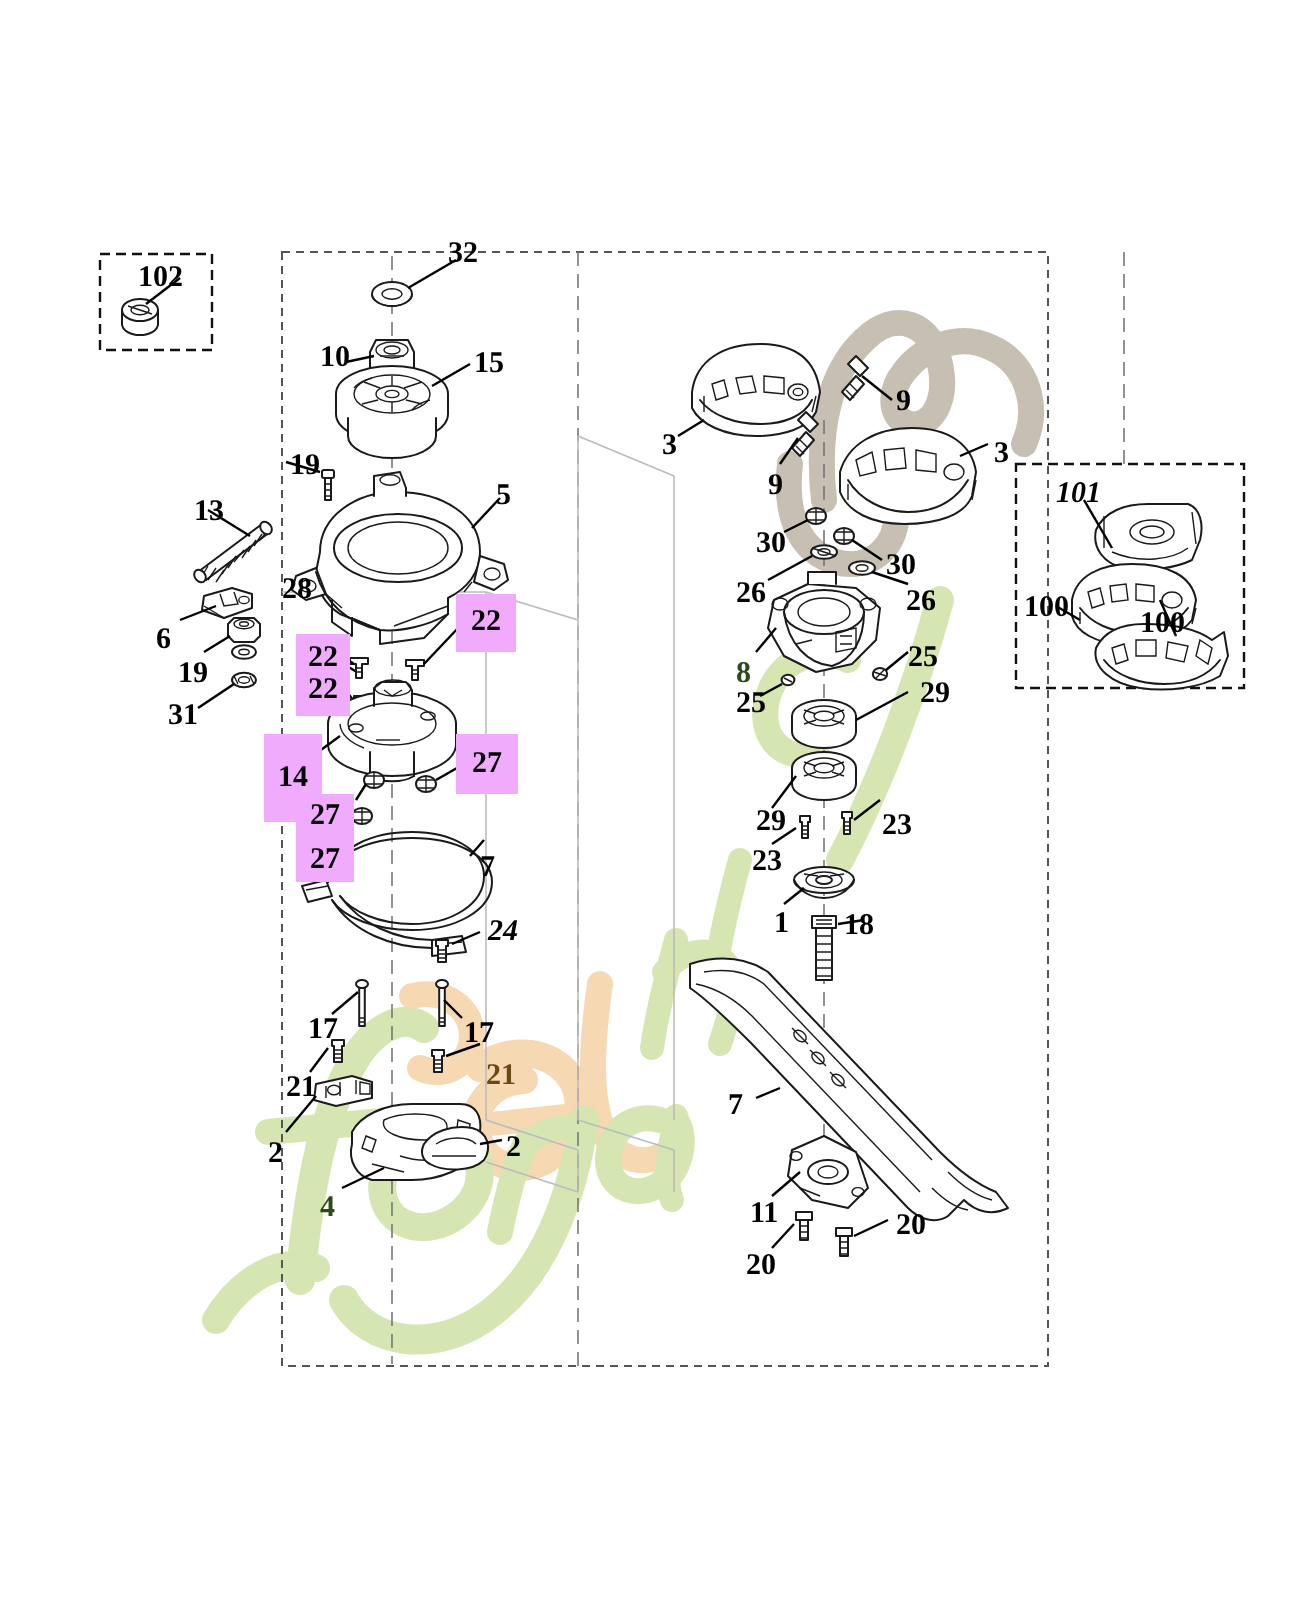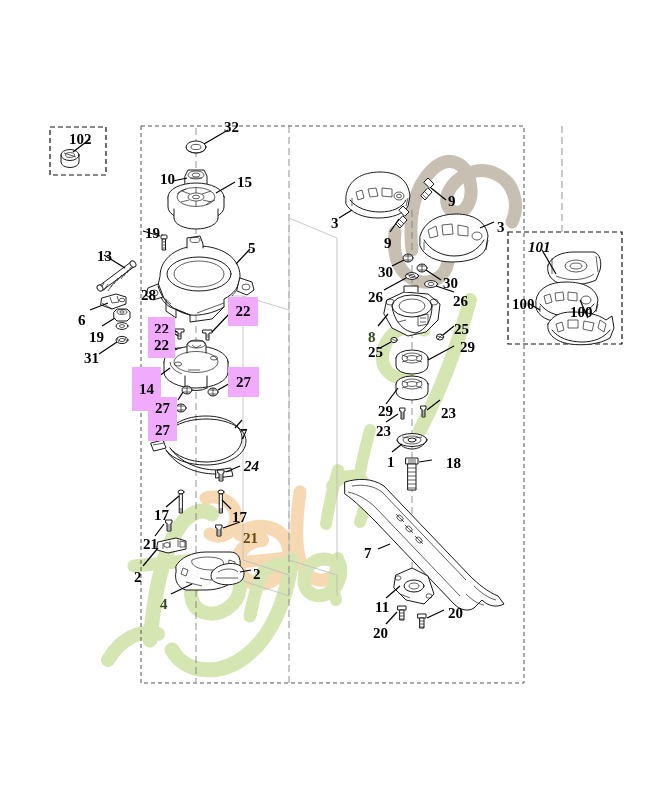--- a/index.html
+++ b/index.html
@@ -610,21 +610,21 @@
   <div class="cal" style="left:368px;top:290px;">26</div>
   <div class="cal" style="left:453px;top:294px;">26</div>
   <div class="cal" style="left:368px;top:330px;color:#2d4a1a;">8</div>
   <div class="cal" style="left:368px;top:345px;">25</div>
   <div class="cal" style="left:454px;top:322px;">25</div>
   <div class="cal" style="left:460px;top:340px;">29</div>
   <div class="cal" style="left:378px;top:404px;">29</div>
   <div class="cal" style="left:376px;top:424px;">23</div>
   <div class="cal" style="left:441px;top:406px;">23</div>
   <div class="cal" style="left:387px;top:455px;">1</div>
-  <div class="cal" style="left:446px;top:456px;">18</div>
+  <div class="cal" style="left:422px;top:456px;">18</div>
   <div class="cal" style="left:364px;top:546px;">7</div>
   <div class="cal" style="left:375px;top:600px;">11</div>
   <div class="cal" style="left:373px;top:626px;">20</div>
   <div class="cal" style="left:448px;top:606px;">20</div>
   <div class="cal" style="left:528px;top:240px;font-style:italic;">101</div>
   <div class="cal" style="left:512px;top:297px;">100</div>
   <div class="cal" style="left:570px;top:305px;">100</div>
 
 </div>
 

